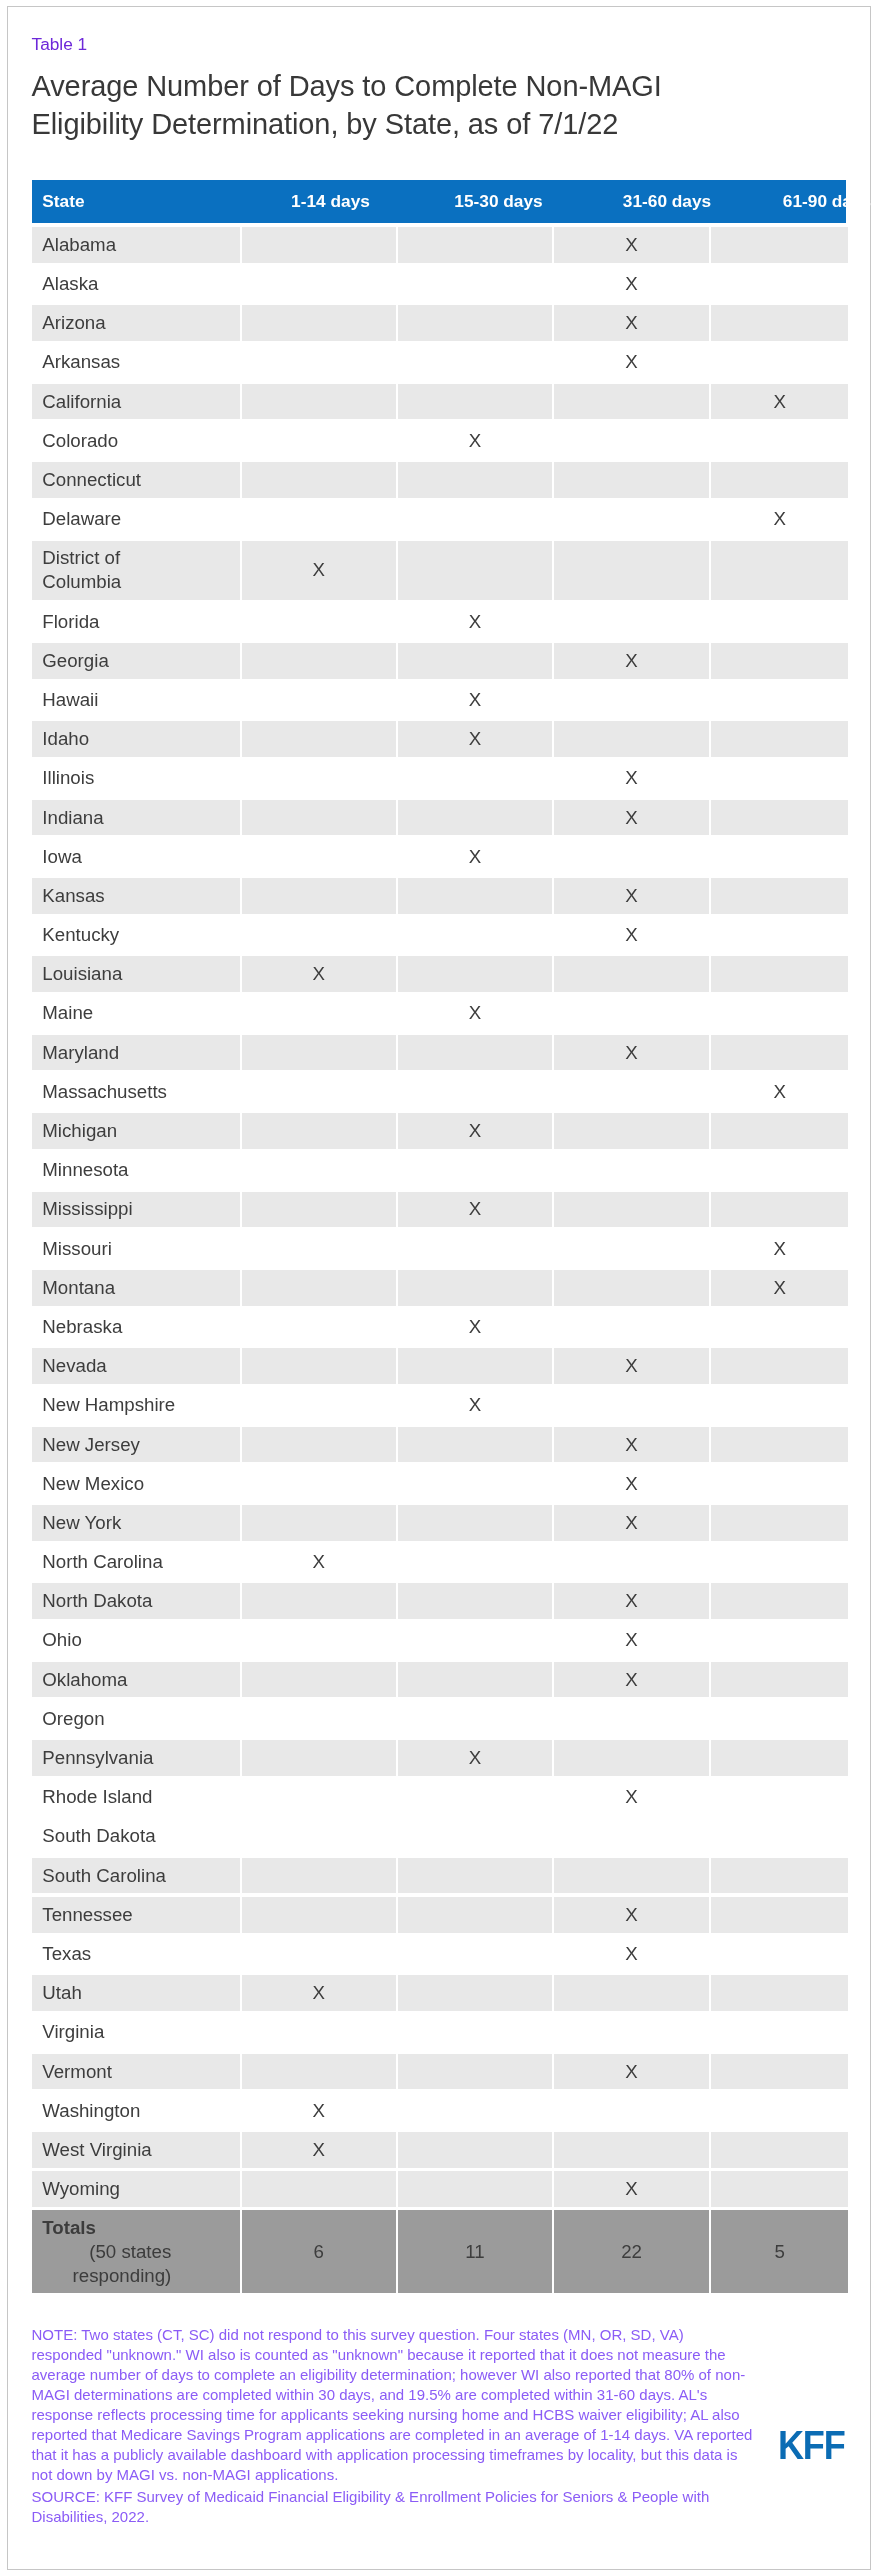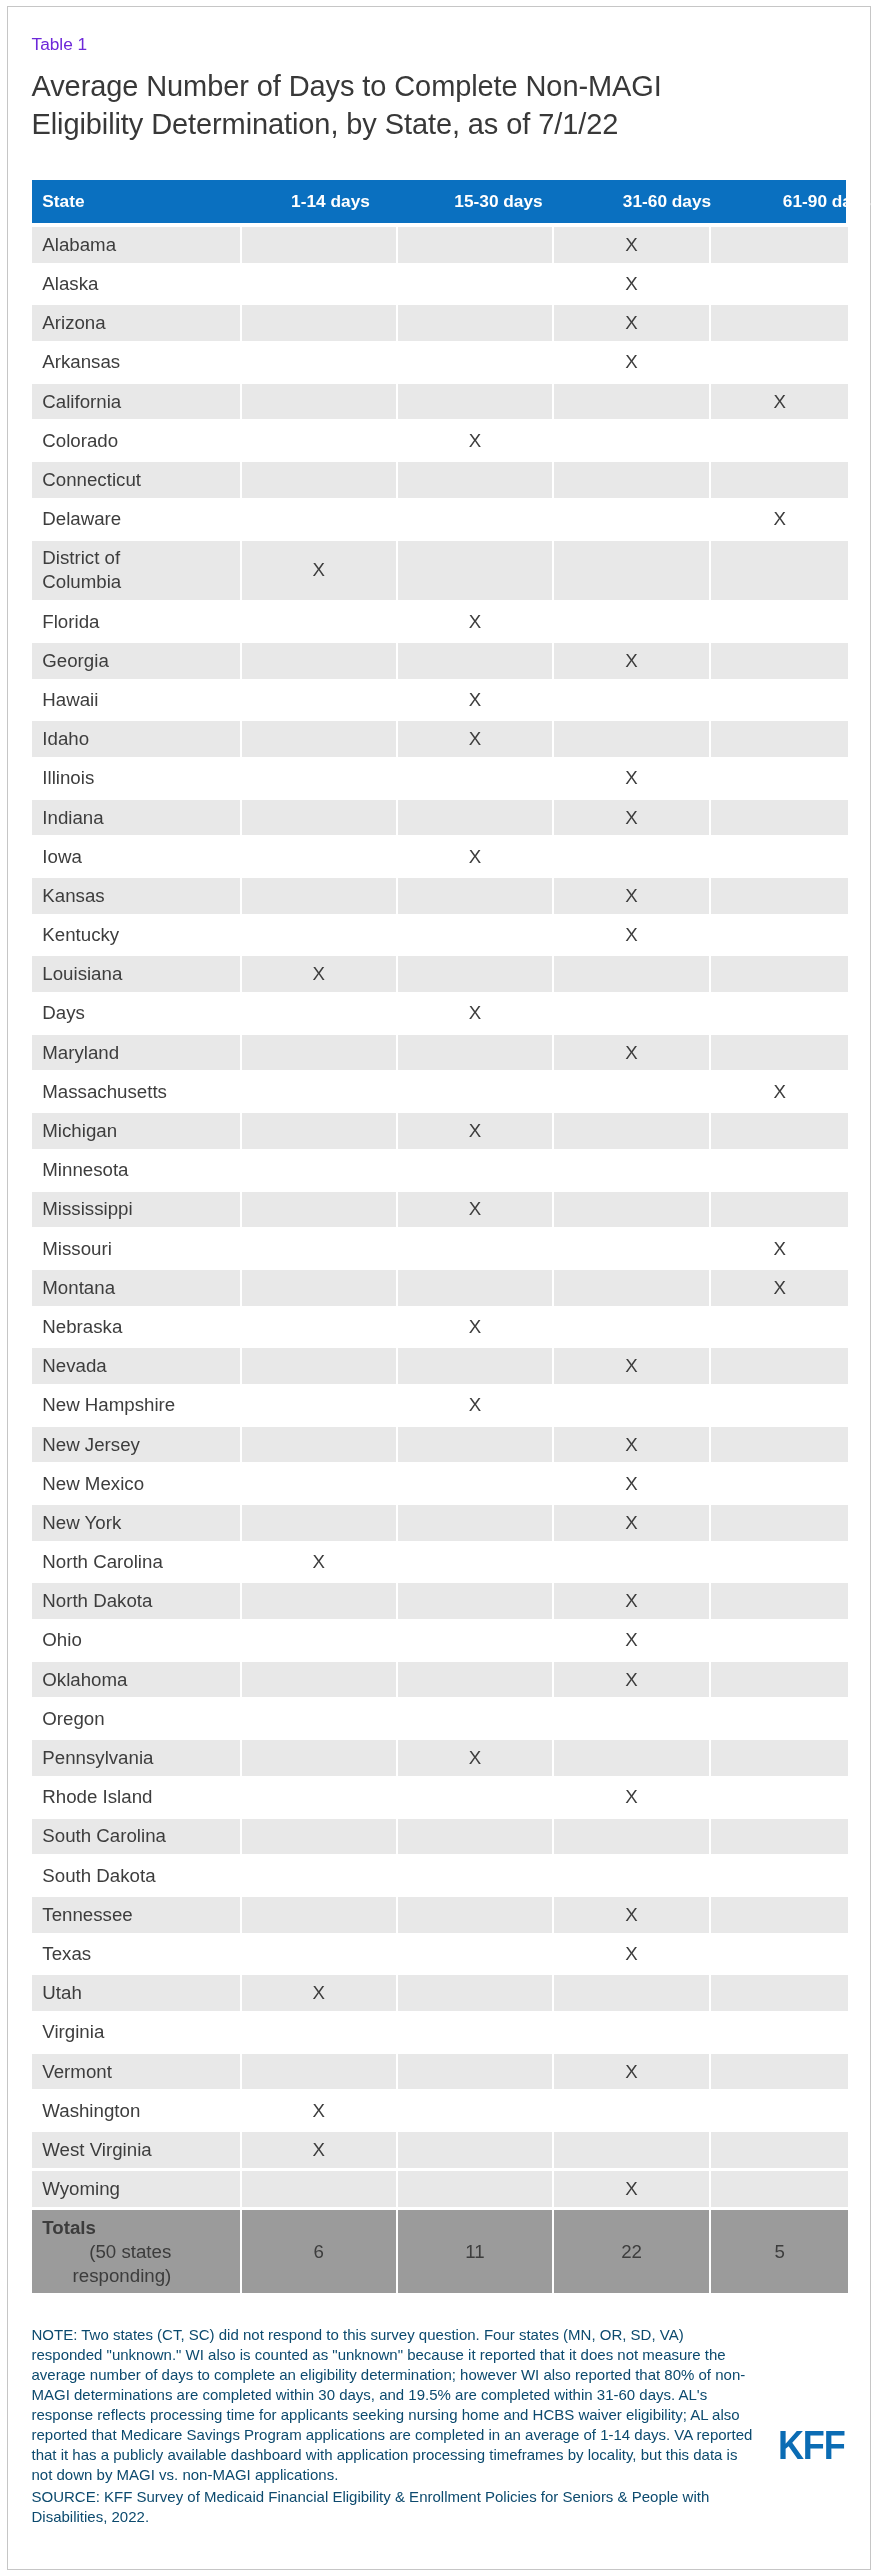--- a/index.html
+++ b/index.html
@@ -32,21 +32,21 @@
   .state-label { max-width:155px; display:inline-block; }
   .cell.mark { justify-content:center; }
   .trow.shaded .cell { background:#e8e8e8; }
 
   .trow.totals .cell { background:#9b9b9b; min-height:83px; }
   .totals-head { display:block; padding:5.8px 0 0 10.8px; line-height:24px; }
   .totals-label { font-weight:bold; color:#3c3c3c; }
   .totals-sub { max-width:129px; color:#3c3c3c;text-align:right; }
 
   .note { margin-top:32px; font-size:15px; line-height:20px;
-          color:#0c4a6e; max-width:723px; }
+          color:#8b5cf6; max-width:723px; }
   .note.source { margin-top:1.4px; }
 
   .kff-logo { position:absolute; left:778px; top:2422px; color:#0b6cb4;
               font-size:41px; font-weight:bold; letter-spacing:-1.4px;
               transform:scaleX(0.88); transform-origin:left top; }
 </style>
 </head>
 <body>
 
 <div class="card">
@@ -233,21 +233,21 @@
             <div class="cell c0 state">
               <span class="state-label">Louisiana</span>
             </div>
             <div class="cell c1 mark">X</div>
             <div class="cell c2 mark"></div>
             <div class="cell c3 mark"></div>
             <div class="cell c4 mark"></div>
           </div>
           <div class="trow">
             <div class="cell c0 state">
-              <span class="state-label">Days</span>
+              <span class="state-label">Maine</span>
             </div>
             <div class="cell c1 mark"></div>
             <div class="cell c2 mark">X</div>
             <div class="cell c3 mark"></div>
             <div class="cell c4 mark"></div>
           </div>
           <div class="trow shaded">
             <div class="cell c0 state">
               <span class="state-label">Maryland</span>
             </div>
@@ -420,32 +420,32 @@
           </div>
           <div class="trow">
             <div class="cell c0 state">
               <span class="state-label">Rhode Island</span>
             </div>
             <div class="cell c1 mark"></div>
             <div class="cell c2 mark"></div>
             <div class="cell c3 mark">X</div>
             <div class="cell c4 mark"></div>
           </div>
+          <div class="trow">
+            <div class="cell c0 state">
+              <span class="state-label">South Dakota</span>
+            </div>
+            <div class="cell c1 mark"></div>
+            <div class="cell c2 mark"></div>
+            <div class="cell c3 mark"></div>
+            <div class="cell c4 mark"></div>
+          </div>
           <div class="trow shaded">
             <div class="cell c0 state">
               <span class="state-label">South Carolina</span>
-            </div>
-            <div class="cell c1 mark"></div>
-            <div class="cell c2 mark"></div>
-            <div class="cell c3 mark"></div>
-            <div class="cell c4 mark"></div>
-          </div>
-          <div class="trow">
-            <div class="cell c0 state">
-              <span class="state-label">South Dakota</span>
             </div>
             <div class="cell c1 mark"></div>
             <div class="cell c2 mark"></div>
             <div class="cell c3 mark"></div>
             <div class="cell c4 mark"></div>
           </div>
           <div class="trow shaded">
             <div class="cell c0 state">
               <span class="state-label">Tennessee</span>
             </div>

